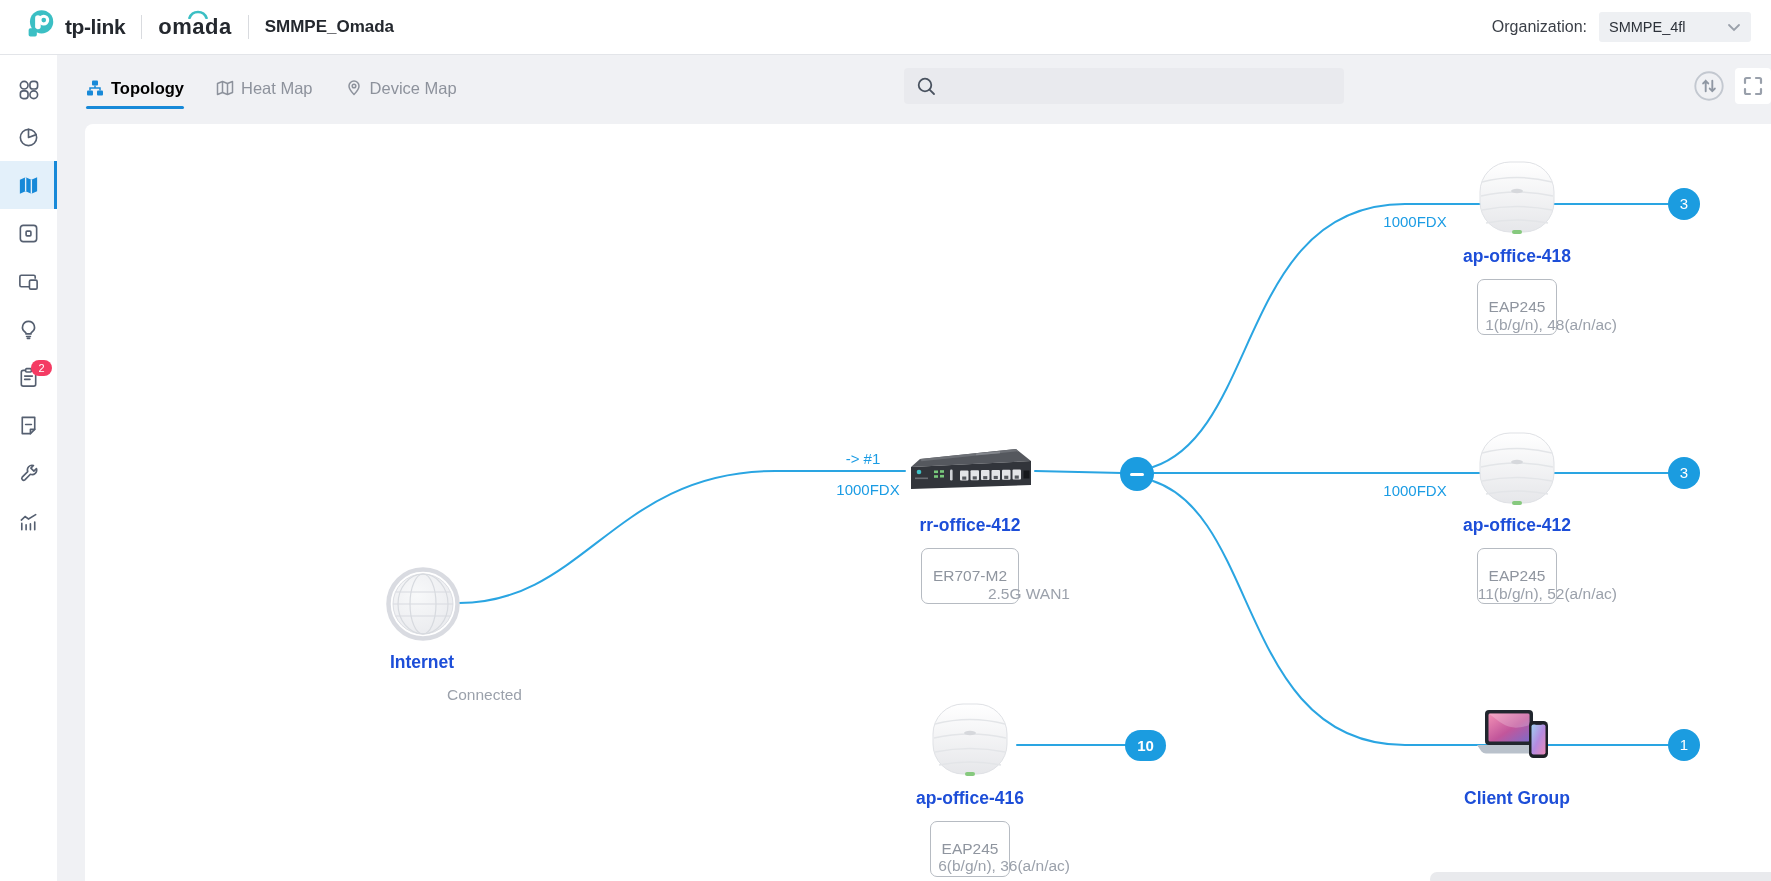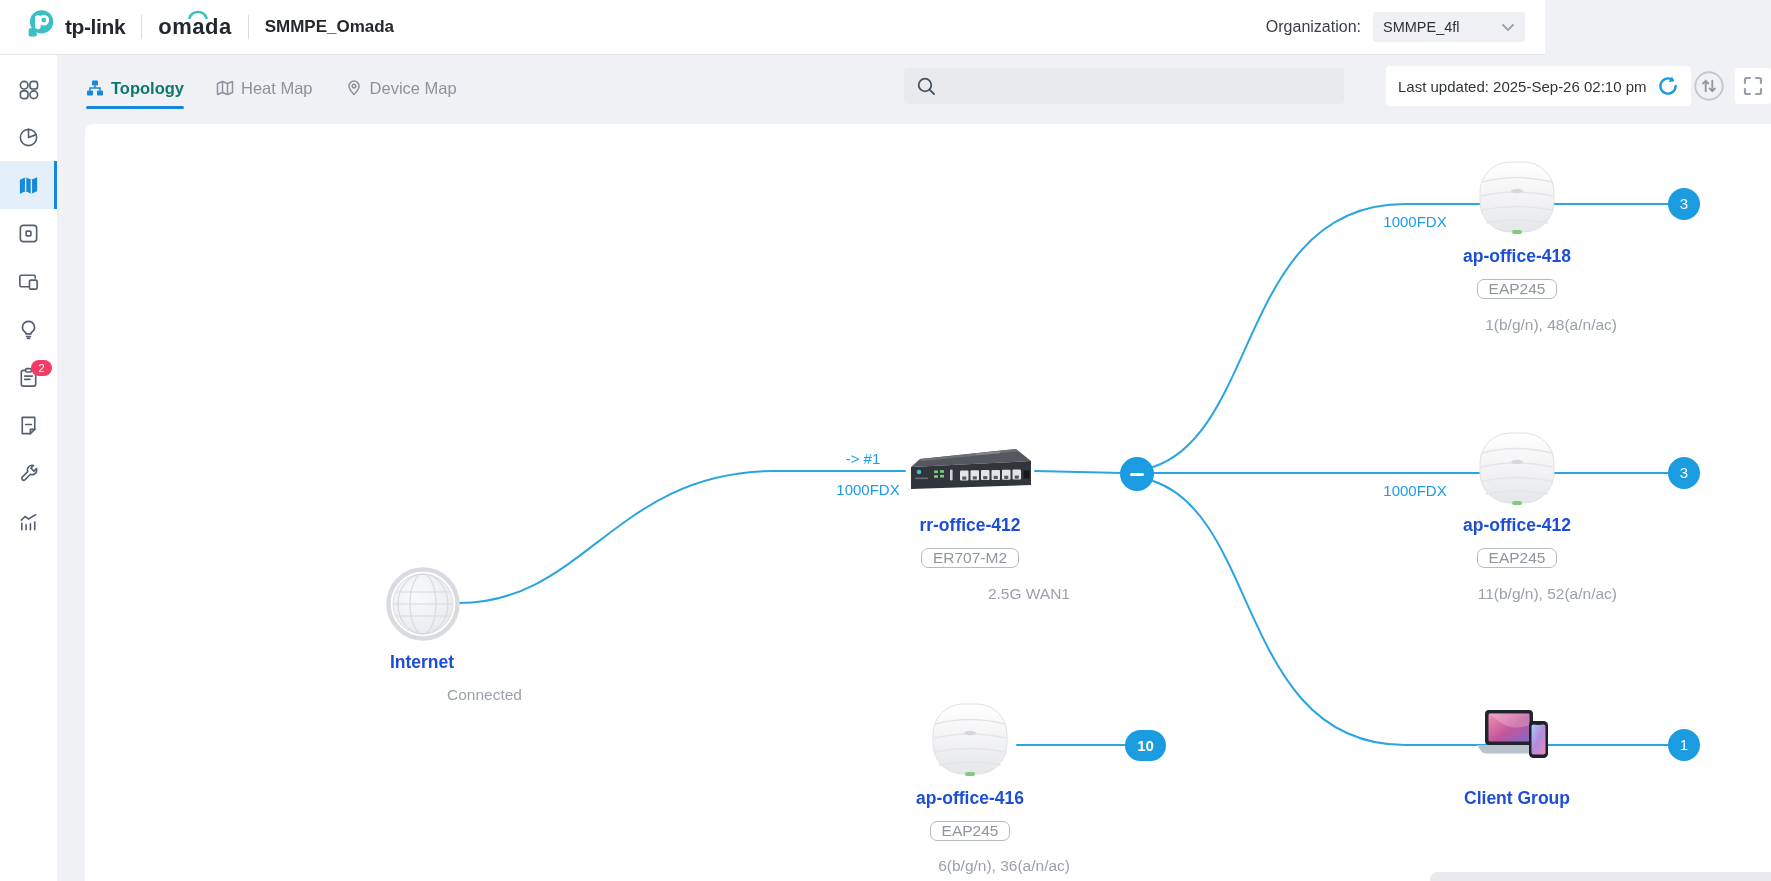--- a/index.html
+++ b/index.html
@@ -1,19 +1,19 @@
 <!DOCTYPE html>
 <html><head>
 <meta charset="utf-8">
 <style>
   * { margin:0; padding:0; box-sizing:border-box; }
   html,body { width:1771px; height:881px; overflow:hidden; font-family:"Liberation Sans", sans-serif; background:#f0f1f4; }
 
   
-  .header { position:absolute; left:0; top:0; width:1545px; height:55px; background:#fff;
+  .header { position:absolute; left:0; top:0; width:1771px; height:55px; background:#fff;
             border-bottom:1px solid #e3e5e9; display:flex; align-items:center; padding:0 20px; z-index:20; }
   .brand { display:flex; align-items:center; gap:7px; }
   .brand-text { font-size:21px; font-weight:bold; color:#24282e; letter-spacing:-0.4px; }
   .omada-wrap { position:relative; display:flex; align-items:center; }
   .omada-text { font-size:22px; font-weight:bold; color:#24282e; letter-spacing:0.5px;text-align:center; }
   .omada-arc { position:absolute; left:29px; top:-6px; }
   .hdr-div { width:1px; height:24px; background:#d9dbdf; margin:0 16px; }
   .site-title { font-size:17px; font-weight:bold; color:#24282e; }
   .hdr-right { margin-left:auto; display:flex; align-items:center; gap:12px; }
   .org-label { font-size:16px; color:#3a3f47;margin-left:40px; }
@@ -28,21 +28,21 @@
   .sidebar { position:absolute; left:0; top:0; width:57px; height:100%; background:#fff; padding-top:10px; z-index:10; }
   .side-item { position:relative; width:57px; height:48px; display:grid; place-items:center; cursor:pointer; }
   .side-item.active { background:#e3f0fa; }
   .side-item.active::after { content:''; position:absolute; right:0; top:0; width:3px; height:48px; background:#1789d8; }
   .side-badge { position:absolute; right:5px; top:7px; min-width:21px; height:16px; background:#f43b63;
                 border-radius:8px; color:#fff; font-size:11px; line-height:16px; text-align:center; padding:0 5px; }
 
   
   .tabs { position:absolute; left:86px; top:15px; height:36px; display:flex; gap:32px; align-items:center; }
   .tab { position:relative; display:flex; align-items:center; gap:7px; font-size:16.5px; color:#8d929c; cursor:pointer; height:36px; }
-  .tab.active { color:#0f766e; font-weight:bold; }
+  .tab.active { color:#000000; font-weight:bold; }
   .tab.active::after { content:''; position:absolute; left:0; right:0; bottom:-3px; height:3px; background:#1789d8; border-radius:2px; }
 
   .search { position:absolute; left:904px; top:13px; width:440px; height:36px; background:#e9eaee;
             border-radius:4px; display:flex; align-items:center; padding:0 12px; }
   .search input { flex:1; border:none; background:transparent; outline:none; font-size:15.5px; color:#333;
                   font-family:"Liberation Sans", sans-serif; }
   .search input::placeholder { color:#a6acb7; }
 
   .updated { position:absolute; left:1386px; top:11px; height:40px; background:#fff; border-radius:4px;
              display:flex; align-items:center; gap:10px; padding:0 12px; font-size:15px; color:#30353d; }
@@ -52,21 +52,21 @@
 
   
   .canvas { position:absolute; left:85px; top:69px; width:1686px; height:757px; background:#fff;
             border-radius:8px 0 0 0; overflow:hidden; }
   .links { position:absolute; left:0; top:0; z-index:1; }
   .node, .edge-label, .badge, .minus-btn { position:absolute; z-index:2; }
 
   .node-name { font-size:17.5px; font-weight:bold; color:#1d4ed8; text-align:center; }
   .node-sub  { font-size:15.5px; color:#9ba1ab; text-align:right; }
   .chip-row  { text-align:center; }
-  .chip { display:inline-block; border:1.5px solid #b6bbc2; border-radius:7px; padding:0 11px;
+  .chip { display:inline-block; border:1.5px solid #b6bbc2; border-radius:7px; padding:18px 11px;
           font-size:15.5px; color:#8f959f; background:#fff; }
   .edge-label { font-size:15px; color:#1b9ce4; text-align:center; width:120px; }
   .badge { background:#1b9ce0; color:#fff; border-radius:16px; min-width:32px; height:32px;
            line-height:32px; text-align:center; font-size:15px; cursor:pointer; }
   .badge.pill { width:41px; height:31px; line-height:31px; }
   .minus-btn { width:34px; height:34px; background:#1b9ce0; border-radius:50%; cursor:pointer; }
   .minus-btn::after { content:''; position:absolute; left:10px; top:15.5px; width:14px; height:3.5px;
                       background:#fff; border-radius:2px; }
   .dock-hint { position:absolute; left:1345px; top:748px; width:450px; height:14px; background:#e9eaed; border-radius:7px; }
   .lbl { position:absolute; }
@@ -200,27 +200,20 @@
     </div>
   </div>
 
   <div class="search">
     <svg width="21" height="21" viewBox="0 0 21 21" style="cursor:pointer">
       <circle cx="9" cy="9" r="6.3" fill="none" stroke="#49525f" stroke-width="1.8"></circle>
       <line x1="13.8" y1="13.8" x2="18" y2="18" stroke="#49525f" stroke-width="1.8" stroke-linecap="round"></line>
     </svg>
   </div>
 
-  <div class="updated">
-    <span>Last updated: 2025-Sep-26 02:10 pm</span>
-    <svg width="22" height="22" viewBox="0 0 22 22" style="cursor:pointer">
-      <path d="M18.6 11 a7.6 7.6 0 1 1-2.6-5.7" fill="none" stroke="#1a9be0" stroke-width="2.4" stroke-linecap="round"></path>
-      <path d="M15.2 1.2 L16.5 6.2 L11.6 7.2 Z" fill="#1a9be0"></path>
-    </svg>
-  </div>
 
   <div class="ghost-btn btn-sort">
     <svg width="34" height="34" viewBox="0 0 36 36">
       <circle cx="18" cy="18" r="14.5" fill="none" stroke="#c3c8d0" stroke-width="2"></circle>
       <g stroke="#8f97a3" stroke-width="2" fill="none" stroke-linecap="round" stroke-linejoin="round">
         <path d="M14.5 23.5 V12.5 M14.5 12.5 L11.8 15.3 M14.5 12.5 L17.2 15.3"></path>
         <path d="M21.5 12.5 V23.5 M21.5 23.5 L18.8 20.7 M21.5 23.5 L24.2 20.7"></path>
       </g>
     </svg>
   </div>

